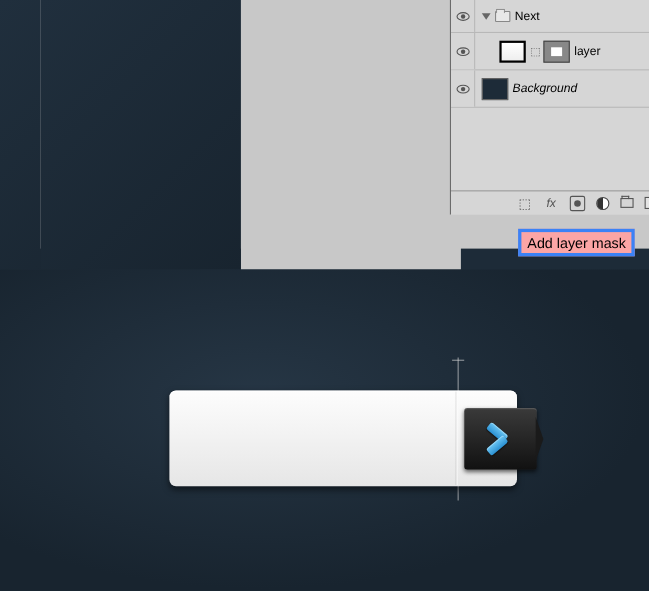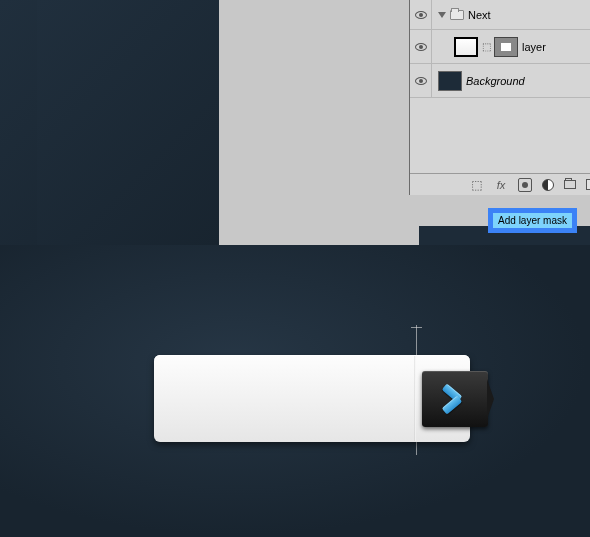--- a/index.html
+++ b/index.html
@@ -54,21 +54,21 @@
   .footer-icon.new { width:12px; height:11px; border:1px solid #555; position:relative; background:#e4e4e4; }
   .footer-icon.new::after{ content:""; position:absolute; right:-1px; bottom:-1px; width:5px; height:5px; background:linear-gradient(135deg, #e4e4e4 50%, #999 50%); }
   .footer-icon.trash { width:11px; height:12px; border:1px solid #555; border-radius: 0 0 2px 2px; position:relative; }
   .footer-icon.trash::before{ content:""; position:absolute; top:-3px; left:-1px; width:12px; height:2px; background:#555; }
   .footer-icon.link2 { font-size:12px; }
   .footer-icon.fx2 { font-style: italic; font-size:11px; }
   
   .scrollbar-v { position: absolute; right: 0; top: 0; width: 15px; height: 170px; background: #e8e8e8; border-left:1px solid #aaa; }
   .scrollbar-v .thumb-sb { width: 13px; height: 40px; background: #c6c6c6; border:1px solid #999; margin-top: 2px; }
 
-  .tooltip { position: absolute; right: 50px; top: 208px; background: #7dd3fc; border: 5px solid #3b82f6; padding: 2px 5px; font-size: 10px; color: #000; z-index:5; }
+  .tooltip { position: absolute; right: 50px; top: 208px; background: #fca5a5; border: 3px solid #3b82f6; padding: 2px 5px; font-size: 13px; color: #000; z-index:5; }
   
   
   .result-area { position: absolute; left: 0; top: 245px; width: 590px; height: 292px; background: radial-gradient(ellipse at 40% 40%, #263645 0%, #18242f 70%); }
   
   .guide-v { position: absolute; width: 1px; height: 130px; left: 416px; top: 80px; background: rgba(220,220,220,0.6); }
   .guide-cross { position: absolute; left: 411px; top: 82px; width: 11px; height: 1px; background: rgba(220,220,220,0.6); }
   
   .nxt-btn { position: absolute; left: 154px; top: 110px; width: 316px; height: 92px; }
   .nxt-body { position: absolute; left: 0; top: 0; width: 316px; height: 87px; background: linear-gradient(#fdfdfd, #e6e6e6); border-radius: 6px; box-shadow: 0 3px 6px rgba(0,0,0,0.5), inset 0 1px 0 #fff; }
   .nxt-sep { position: absolute; left: 260px; top: 1px; width: 2px; height: 85px; background: linear-gradient(90deg, rgba(0,0,0,0.1), rgba(255,255,255,0.8)); }

